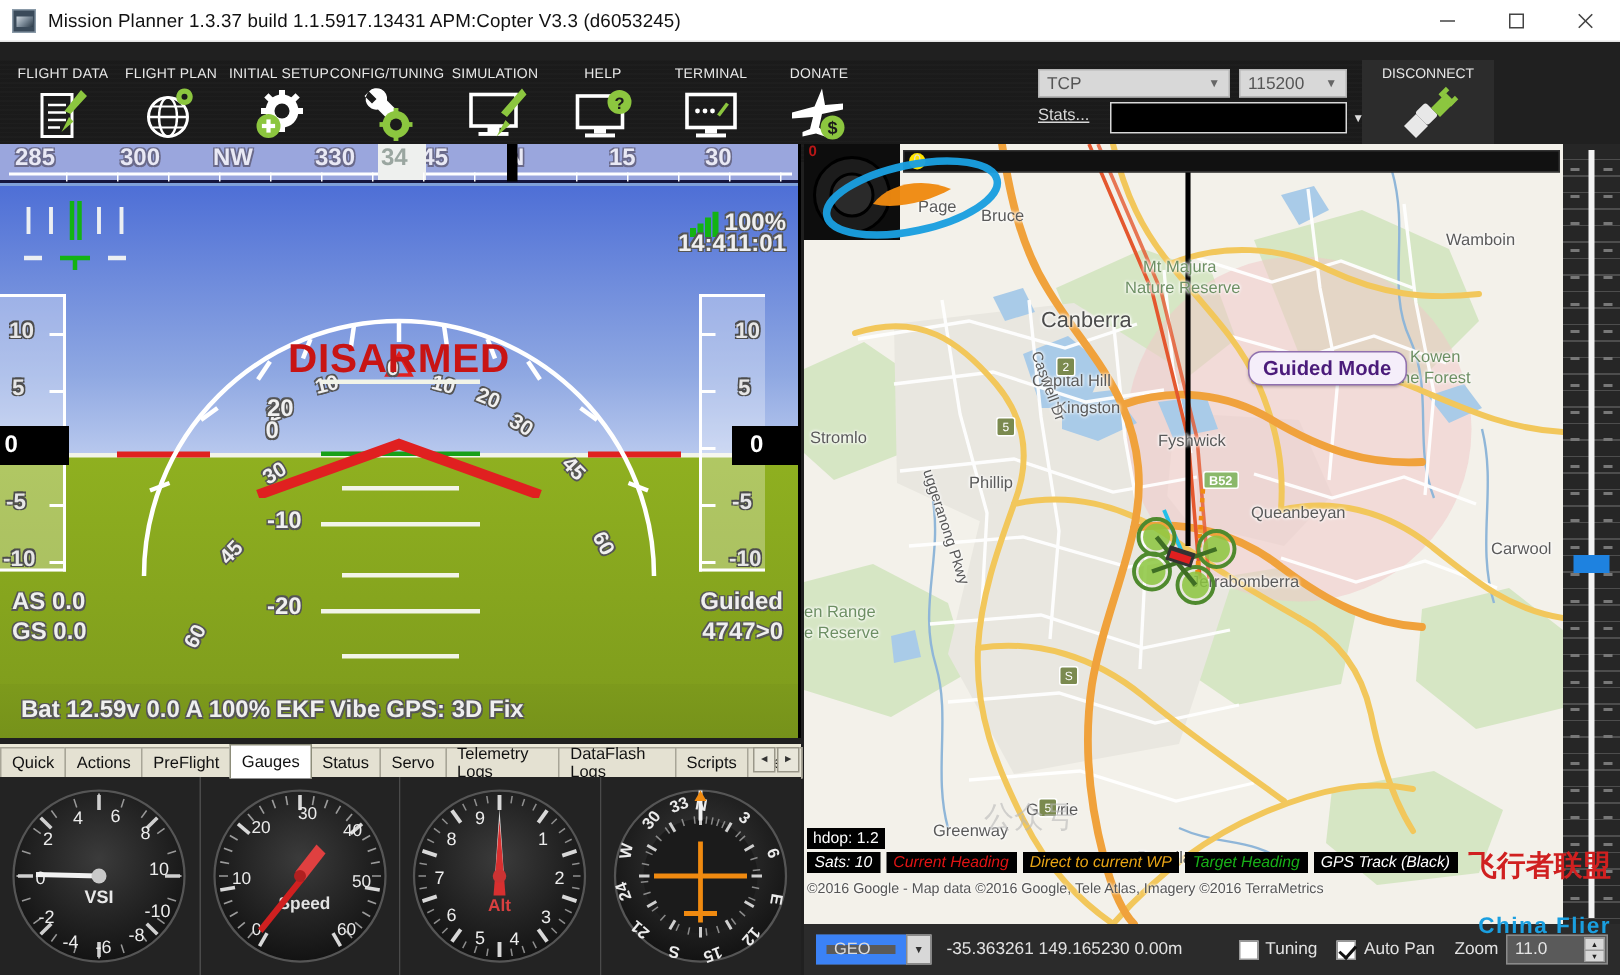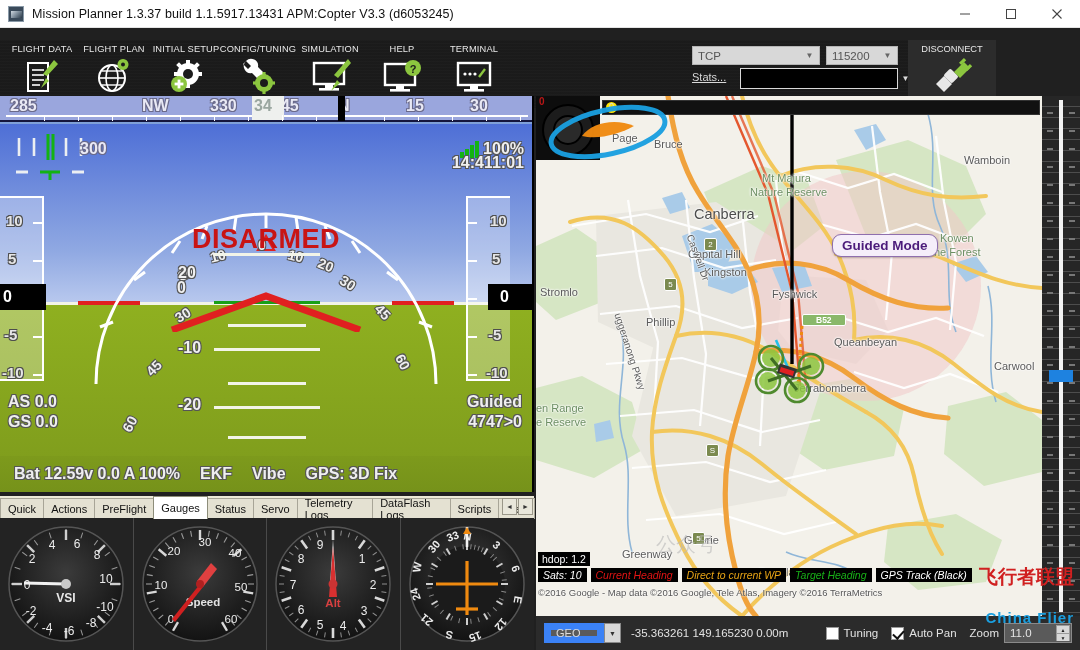--- a/index.html
+++ b/index.html
@@ -159,21 +159,21 @@
   .hud-rc { position:absolute; left:14px; top:36px; }
   .hud-signal { position:absolute; right:8px; top:44px; text-align:right; }
   .hud-txt {
     color:#efefef; font-size:16px; font-weight:bold;
     text-shadow:-1px -1px 0 #565656,1px -1px 0 #565656,-1px 1px 0 #565656,1px 1px 0 #565656;
   }
   .hud-bl { position:absolute; left:8px; top:296px; line-height:1.25; }
   .hud-br { position:absolute; right:10px; top:296px; text-align:right; line-height:1.25; }
   .hud-bottom {
     position:absolute; left:0; bottom:0; width:534px; height:36px;
-    display:flex; align-items:center; gap:20px; padding-left:14px;
+    display:flex; align-items:center; gap:4px; padding-left:14px;
     background:linear-gradient(180deg,#7d9a1c 0%,#76921a 100%);
   }
 
   
   .tabstrip {
     position:absolute; left:0; top:496px; width:534px; height:22px;
     background:#ece9d8; border-bottom:1px solid #8d8d7a;
   }
   .tabs-scroll { position:absolute; left:0; top:0; display:flex; height:22px; }
   .tab {
@@ -221,21 +221,21 @@
   }
   .map-label.big { font-size:14.5px; color:#4c4c4c; }
   .map-label.green { color:#6d8f63; font-style:normal; }
   .shield {
     position:absolute; width:13px; height:13px; background:#7b8a4f; border-radius:2px;
     color:#fff; font-size:8px; display:flex; align-items:center; justify-content:center;
     border:1px solid #fff;
   }
   .hwy-badge {
     position:absolute; background:#8ab86a; color:#fff; font-size:8.5px;
-    padding:0 13px; border-radius:2px; border:1px solid #fff; font-weight:bold;
+    padding:0 3px; border-radius:2px; border:1px solid #fff; font-weight:bold;
   }
   .guided-callout {
     position:absolute; left:296px; top:138px; background:#f5eefa;
     border:1px solid #8f6fae; border-radius:9px; padding:3px 9px;
     color:#4b1b7a; font-size:13.5px; font-weight:bold; white-space:nowrap;
     box-shadow:0 1px 2px rgba(0,0,0,0.25);
   }
   .marker-pin { position:absolute; left:277px; top:164px; }
   .hud-widget {
     position:absolute; left:0; top:0; width:64px; height:64px; background:#0d0d0d;
@@ -473,20 +473,30 @@
             <circle cx="13" cy="17" r="1.6" fill="#fff"></circle>
               <circle cx="18" cy="17" r="1.6" fill="#fff"></circle>
             <circle cx="23" cy="17" r="1.6" fill="#fff"></circle>
             <line x1="27" y1="20" x2="33" y2="12" stroke="#8cc63f" stroke-width="2.4"></line>
             <rect x="18" y="28" width="8" height="4" fill="#fff"></rect>
             <rect x="12" y="32" width="20" height="2.6" fill="#fff"></rect>
           </svg>
         </div>
       </div>
 
+      <div class="menu-item">
+        <div class="mlabel">DONATE</div>
+        <div class="micon">
+          <svg width="44" height="40" viewBox="0 0 44 40">
+            <path d="M24 2 L19 14 L4 18 L4 22 L18 21 L16 29 L11 31 L11 34 L20 32 L26 34 L26 31 L22 28 L24 19 L38 16 L38 12 L26 13 Z" fill="#fff"></path>
+            <circle cx="31" cy="28" r="8" fill="#8cc63f"></circle>
+            <text x="31" y="32.6" font-size="12" font-weight="bold" fill="#1b1b1b" text-anchor="middle" font-family="Liberation Sans">$</text>
+          </svg>
+        </div>
+      </div>
     </div>
 
     <div class="conn-area">
       <div class="cmb cmb-proto">
         <span>TCP</span>
         <span class="arrow">▼</span>
       </div>
       <div class="cmb cmb-baud">
         <span>115200</span>
         <span class="arrow">▼</span>
@@ -644,21 +654,21 @@
     <div class="hud-bottom">
       <span class="hud-txt">Bat 12.59v 0.0 A 100%</span>
       <span class="hud-txt">EKF</span>
       <span class="hud-txt">Vibe</span>
       <span class="hud-txt">GPS: 3D Fix</span>
     </div>
 
     <div class="hud-headingbar">
       <div class="hdg-line"></div>
       <span class="hdg-label" style="left:10px;">285</span>
-      <span class="hdg-label" style="left:80px;margin-top:43px;">300</span>
+      <span class="hdg-label" style="left:80px;">300</span>
       <span class="hdg-label" style="left:142px;">NW</span>
       <span class="hdg-label" style="left:210px;">330</span>
       <span class="hdg-label" style="left:272px;">345</span>
       <span class="hdg-label" style="left:338px;">N</span>
       <span class="hdg-label" style="left:406px;">15</span>
       <span class="hdg-label" style="left:470px;">30</span>
       <div class="hdg-cur" style="left:252px;"></div>
       <span class="hdg-cur-txt" style="left:254px;">34</span>
       <div class="hdg-needle" style="left:338px;"></div>
       <div class="hdg-tick" style="left:44px;"></div>

